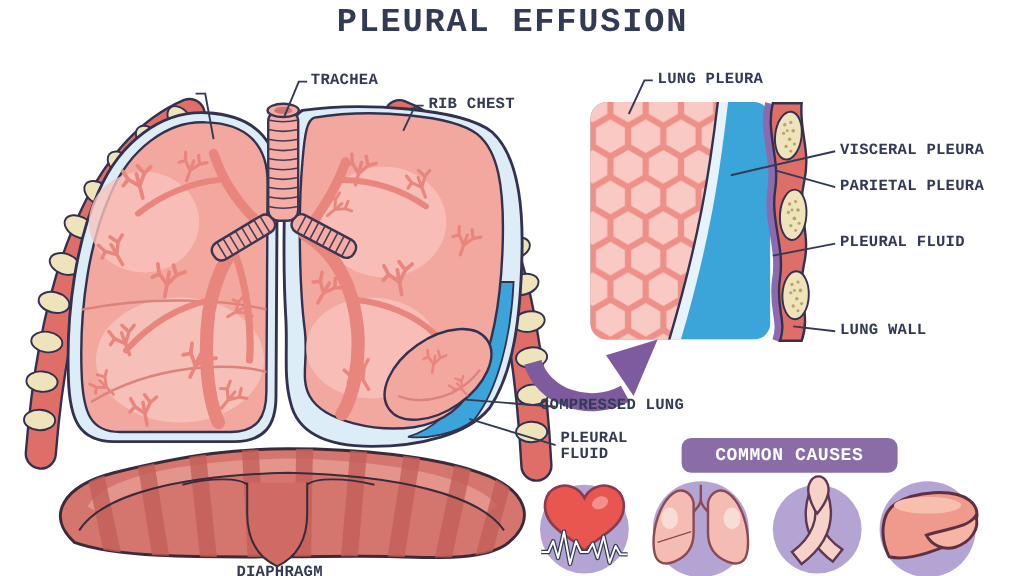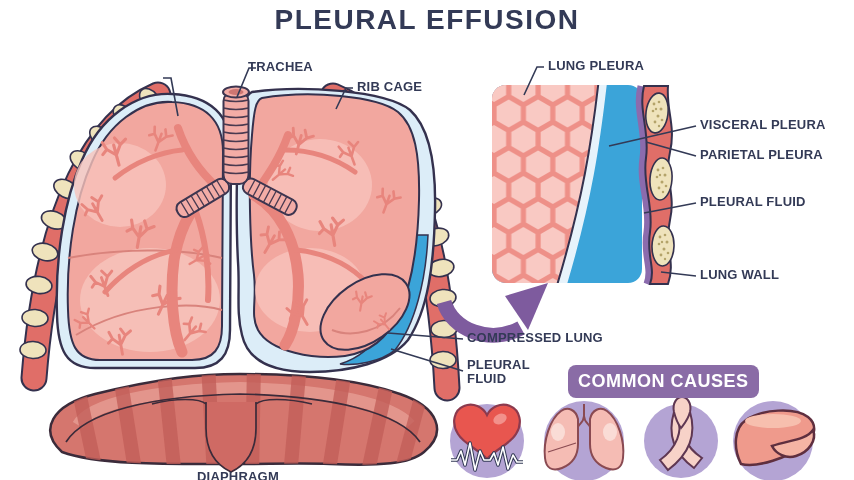--- a/index.html
+++ b/index.html
@@ -4,30 +4,30 @@
 <style>
   :root{
     --label-navy:#333a56; --lung-pink:#f2a79f; --lung-light:#f7c3bb;
     --bronchi-pink:#e8857d; --rib-red:#e06e68; --bone-beige:#efe3bc;
     --pleura-band-blue:#dcedf8; --fluid-blue:#3ba4d9; --arrow-purple:#7e5b9e;
     --badge-purple:#8a6ca6; --icon-circle-purple:#b4a4d4; --heart-red:#e8564f;
     --diaphragm-red:#d5766e;
   }
   html,body{margin:0;padding:0;}
   #page{position:relative;width:854px;height:480px;background:#ffffff;overflow:hidden;
-        font-family:Liberation Sans, sans-serif;}
+        font-family:Liberation Mono, monospace;}
   #art{position:absolute;left:0;top:0;}
   .title{position:absolute;left:0;top:4px;width:854px;text-align:center;
          font-size:28px;font-weight:700;letter-spacing:1.5px;color:var(--label-navy);}
   .lbl{position:absolute;font-size:13px;font-weight:700;letter-spacing:.2px;
        color:var(--label-navy);white-space:nowrap;line-height:14px;}
   .lbl.wrap{white-space:normal;width:78px;}
   .badge{position:absolute;left:568px;top:365px;background:var(--badge-purple);
-         color:#ffffff;font-size:18px;font-weight:700;letter-spacing:.5px;
-         padding:6px 10px;border-radius:8px;}
+         color:#ffffff;font-size:15px;font-weight:700;letter-spacing:.5px;
+         padding:6px 28px;border-radius:8px;}
   
   .lead{stroke:var(--label-navy);stroke-width:1.6;fill:none;}
   .tube{fill:#f3aca6;stroke:#3c3550;stroke-width:2;}
   .ring{stroke:#4a3a50;stroke-width:1.3;fill:none;}
   .twigc{stroke:var(--bronchi-pink);stroke-width:2.4;fill:none;stroke-linecap:round;}
   .bone{fill:var(--bone-beige);stroke:#34314e;stroke-width:1.6;}
   .bandblue{fill:var(--pleura-band-blue);stroke:#34314e;stroke-width:2.4;}
   .lungfill{fill:var(--lung-pink);stroke:#34314e;stroke-width:2;}
   .fluid{fill:var(--fluid-blue);}
   .ribstrip{stroke:var(--rib-red);}
@@ -261,25 +261,25 @@
     <g>
       <path d="M741,464 C 733,448 734,428 746,420 C 762,409 795,407 808,417 C 817,424 816,436 806,444 C 788,458 757,468 741,464 Z" fill="#ef9a8c" stroke="#5f2f3f" stroke-width="2.5"></path>
       <ellipse cx="773" cy="421" rx="28" ry="7" fill="#f7bfae"></ellipse>
       <path d="M772,446 C 790,440 806,440 813,430 C 817,440 809,452 796,456 C 786,459 776,454 772,446 Z" fill="#f5b4a4" stroke="#5f2f3f" stroke-width="2.5"></path>
     </g>
   </g>
 </svg>
 
   <div class="title">PLEURAL EFFUSION</div>
 
-  <div class="lbl" style="left:248px;top:60px">TRACHEA</div>
-  <div class="lbl" style="left:357px;top:80px">RIB CAGE</div>
+  <div class="lbl" style="left:259px;top:60px">TRACHEA</div>
+  <div class="lbl" style="left:357px;top:80px">RIB CHEST</div>
   <div class="lbl" style="left:548px;top:59px">LUNG PLEURA</div>
   <div class="lbl" style="left:700px;top:148px">PARIETAL PLEURA</div>
   <div class="lbl" style="left:700px;top:118px">VISCERAL PLEURA</div>
   <div class="lbl" style="left:700px;top:195px">PLEURAL FLUID</div>
   <div class="lbl" style="left:700px;top:268px">LUNG WALL</div>
-  <div class="lbl" style="left:467px;top:331px">COMPRESSED LUNG</div>
+  <div class="lbl" style="left:450px;top:331px">COMPRESSED LUNG</div>
   <div class="lbl wrap" style="left:467px;top:358px">PLEURAL FLUID</div>
   <div class="lbl" style="left:197px;top:470px">DIAPHRAGM</div>
 
   <div class="badge">COMMON CAUSES</div>
 </div>
 
 </body></html>

